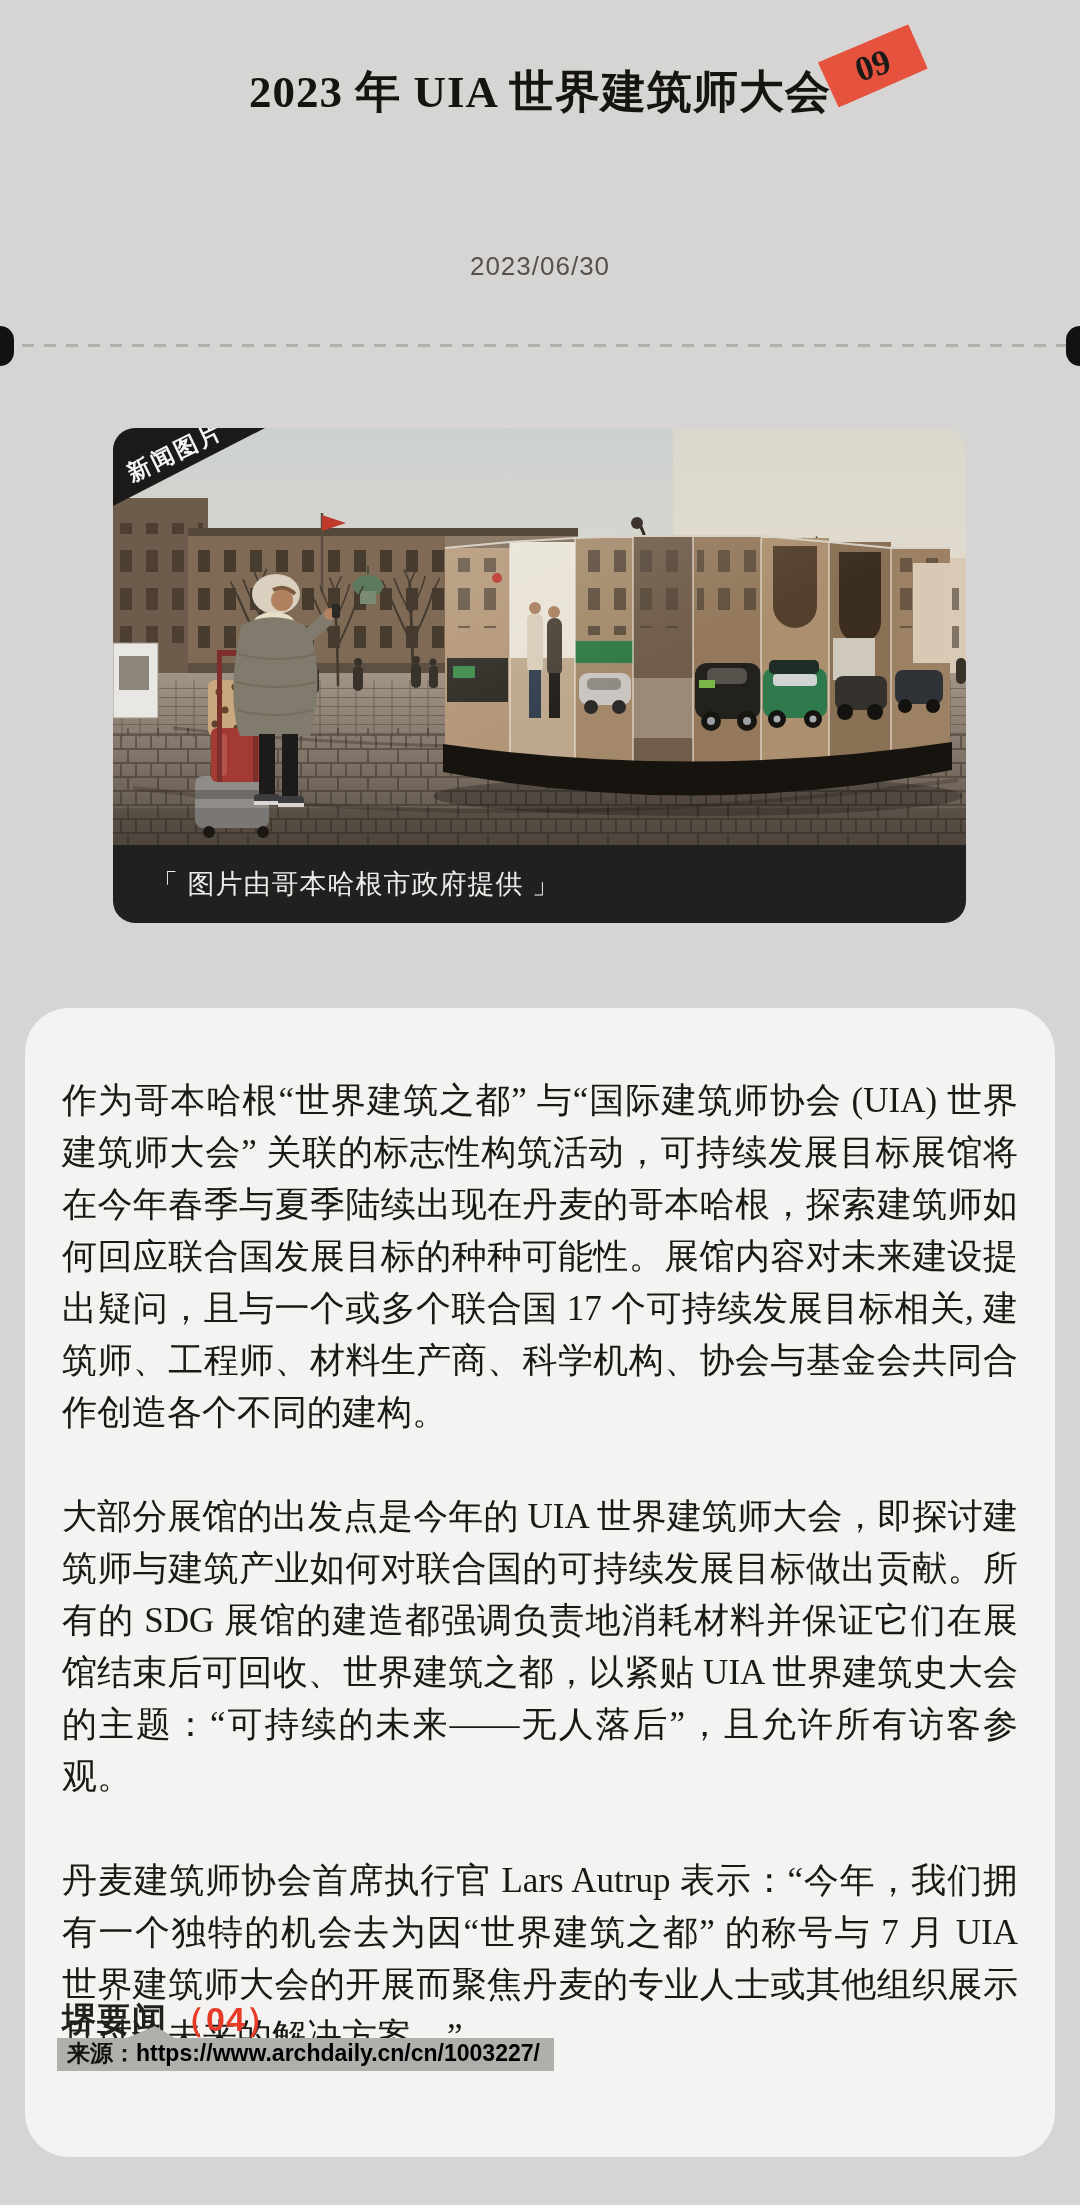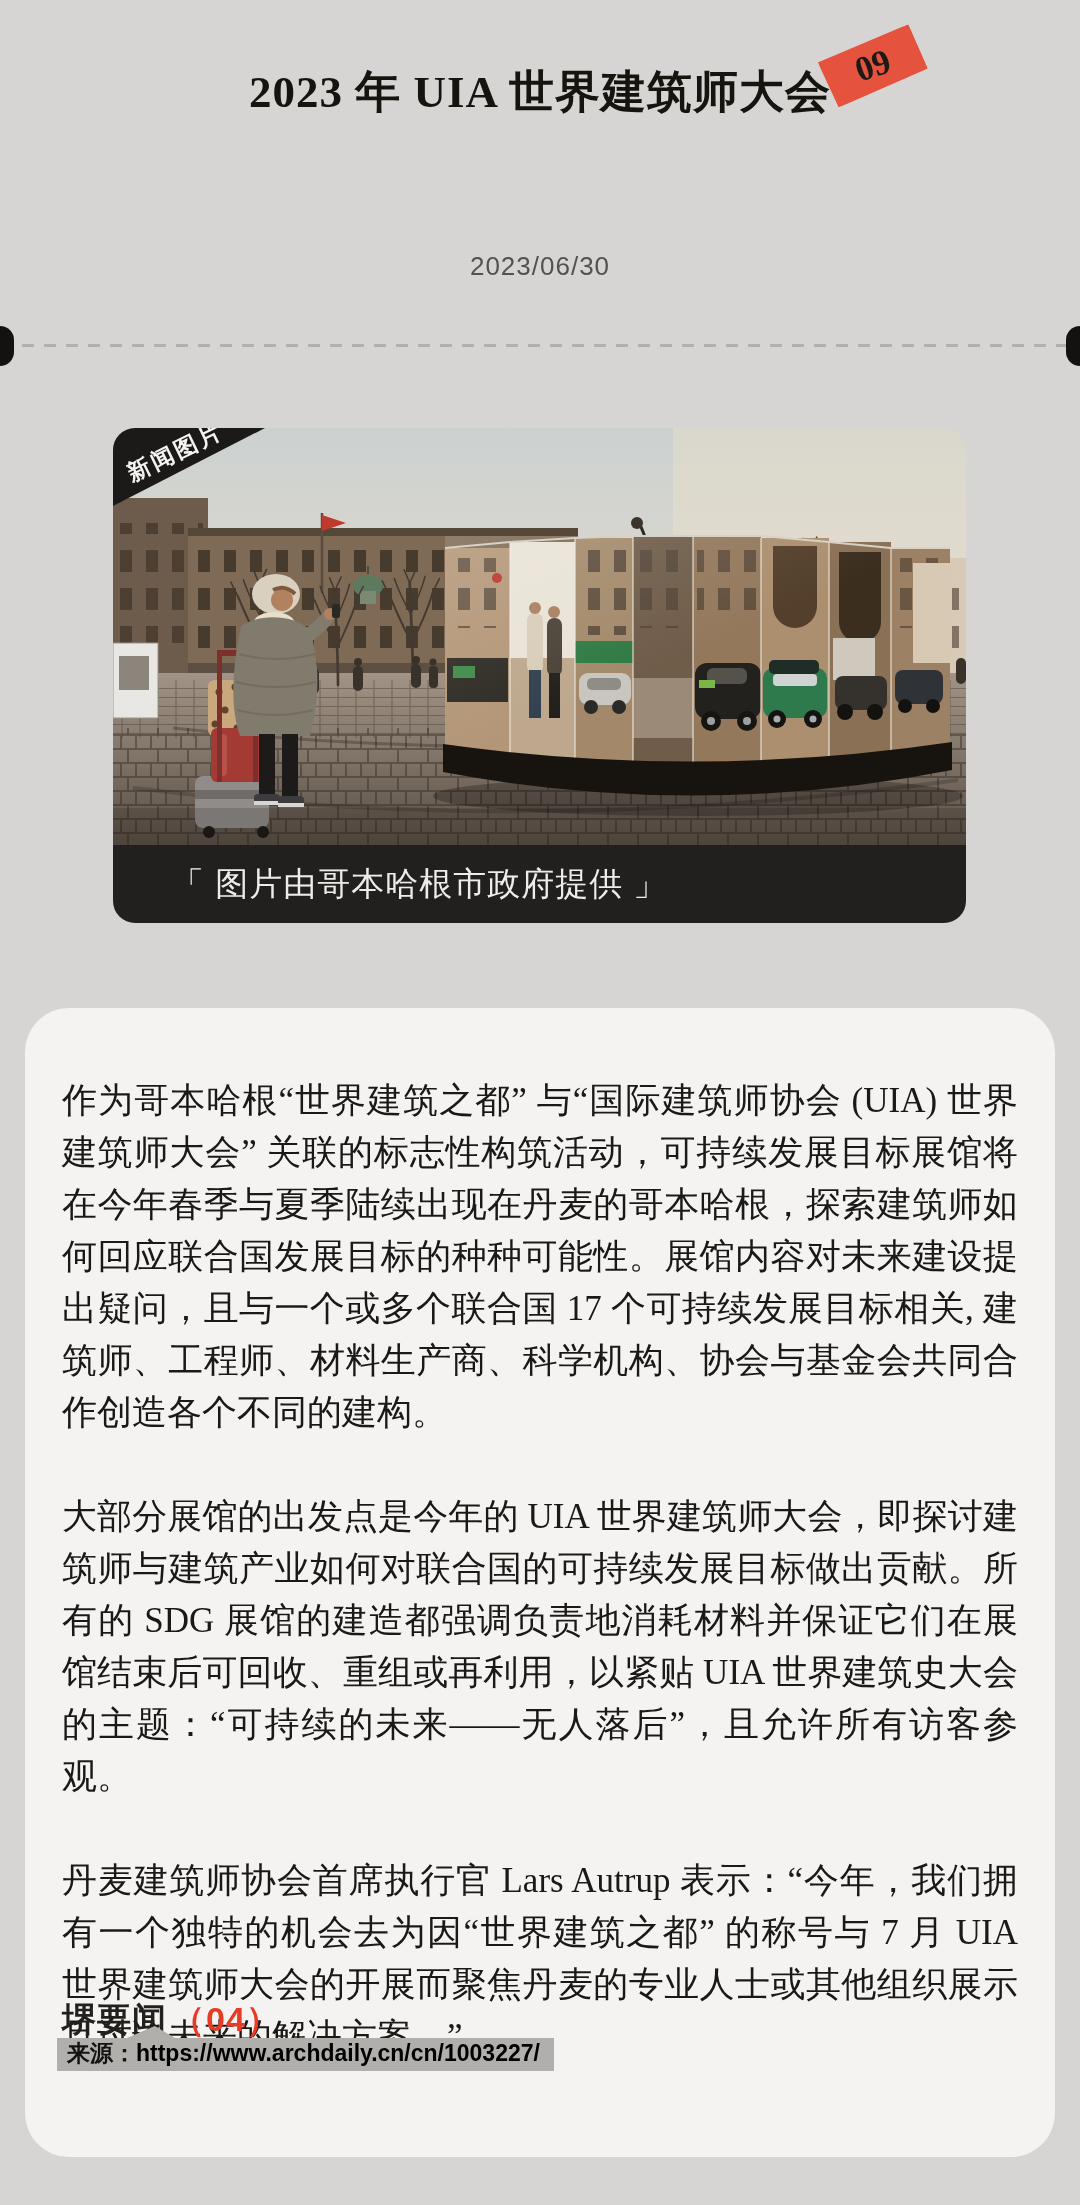--- a/index.html
+++ b/index.html
@@ -24,21 +24,21 @@
   .dot.left{left:-14px;} .dot.right{right:-14px;}
 
   
   .photo-card{position:absolute;left:113px;top:428px;width:853px;border-radius:22px;overflow:hidden;}
   .photo-card svg{display:block;}
   .ribbon{position:absolute;left:0;top:0;width:152px;height:78px;background:#1c1a18;
           clip-path:polygon(0 0,100% 0,0 100%);}
   .ribbon span{position:absolute;left:9px;top:33px;font-size:23px;font-weight:700;color:#f5f4f2;
                letter-spacing:3px;transform:rotate(-26deg);transform-origin:0 0;white-space:nowrap;}
   .photo-caption{height:78px;background:#22201e;color:#edecea;display:flex;align-items:center;
-                 padding-left:58px;font-size:33px;letter-spacing:1px;}
+                 padding-left:38px;font-size:27px;letter-spacing:1px;}
 
   
   .card{position:absolute;left:25px;top:1008px;width:1030px;height:1149px;background:#f4f3f1;
         border-radius:44px;box-sizing:border-box;padding:67px 37px 0 37px;}
   .card p{margin:0 0 52px 0;font-family:"Liberation Serif","DejaVu Serif",serif;
           font-size:35px;line-height:52px;color:#1b1915;text-align:justify;}
 
   
   .series{position:absolute;left:37px;top:989px;font-size:34px;font-weight:700;color:#21201d;letter-spacing:1px;}
   .series .issue{color:#e73b28;margin-left:4px;}
@@ -288,21 +288,21 @@
     </svg>
 
     <div class="ribbon">
       <span>新闻图片</span>
     </div>
     <figcaption class="photo-caption">「 图片由哥本哈根市政府提供 」</figcaption>
   </figure>
 
   <article class="card">
     <p>作为哥本哈根“世界建筑之都” 与“国际建筑师协会 (UIA) 世界建筑师大会” 关联的标志性构筑活动，可持续发展目标展馆将在今年春季与夏季陆续出现在丹麦的哥本哈根，探索建筑师如何回应联合国发展目标的种种可能性。展馆内容对未来建设提出疑问，且与一个或多个联合国 17 个可持续发展目标相关, 建筑师、工程师、材料生产商、科学机构、协会与基金会共同合作创造各个不同的建构。</p>
-    <p>大部分展馆的出发点是今年的 UIA 世界建筑师大会，即探讨建筑师与建筑产业如何对联合国的可持续发展目标做出贡献。所有的 SDG 展馆的建造都强调负责地消耗材料并保证它们在展馆结束后可回收、重组或再利用，以紧贴 UIA 世界建筑史大会的主题：“可持续的未来——无人落后”，且允许所有访客参观。</p>
+    <p>大部分展馆的出发点是今年的 UIA 世界建筑师大会，即探讨建筑师与建筑产业如何对联合国的可持续发展目标做出贡献。所有的 SDG 展馆的建造都强调负责地消耗材料并保证它们在展馆结束后可回收、世界建筑之都，以紧贴 UIA 世界建筑史大会的主题：“可持续的未来——无人落后”，且允许所有访客参观。</p>
     <p>丹麦建筑师协会首席执行官 Lars Autrup 表示：“今年，我们拥有一个独特的机会去为因“世界建筑之都” 的称号与 7 月 UIA 世界建筑师大会的开展而聚焦丹麦的专业人士或其他组织展示且讨论未来的解决方案。”</p>
 
     <div class="series">
       <span>堺要闻</span><span class="issue">（04）</span>
     </div>
 
     <div class="source-box">
       <div class="tail"></div>
       <div class="src-line">
         <span>来源：</span><span class="url">https://www.archdaily.cn/cn/1003227/</span>

